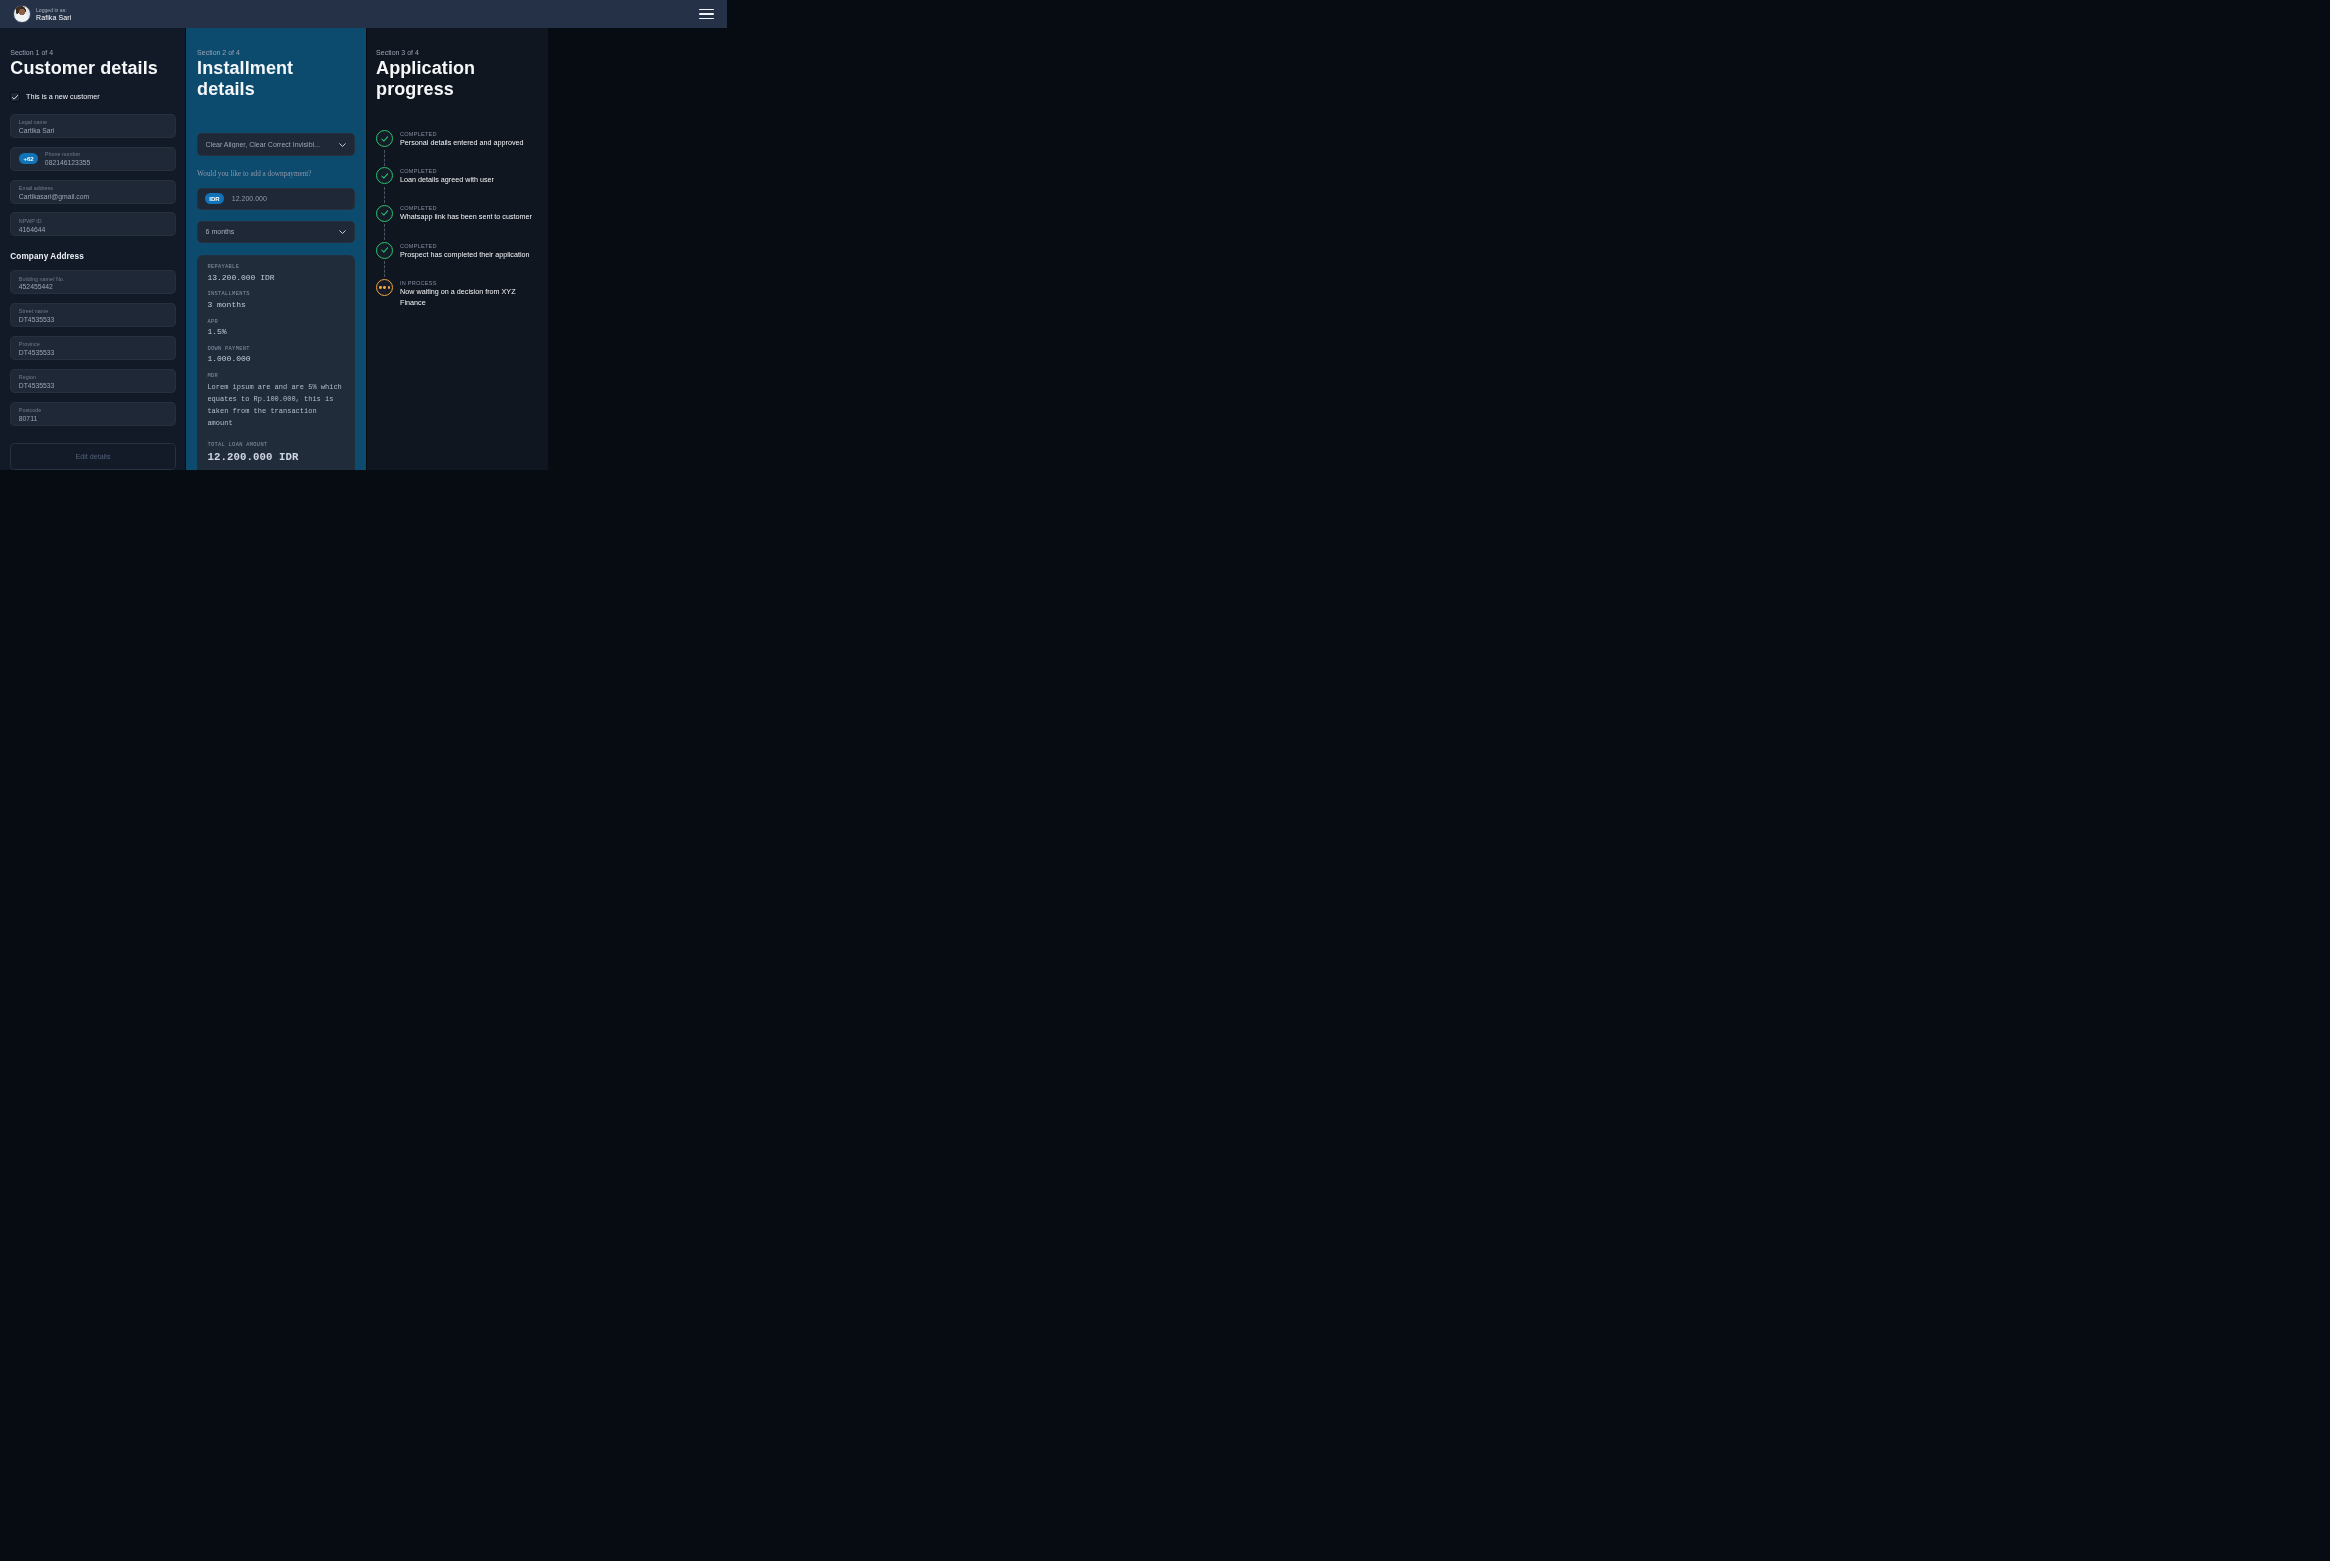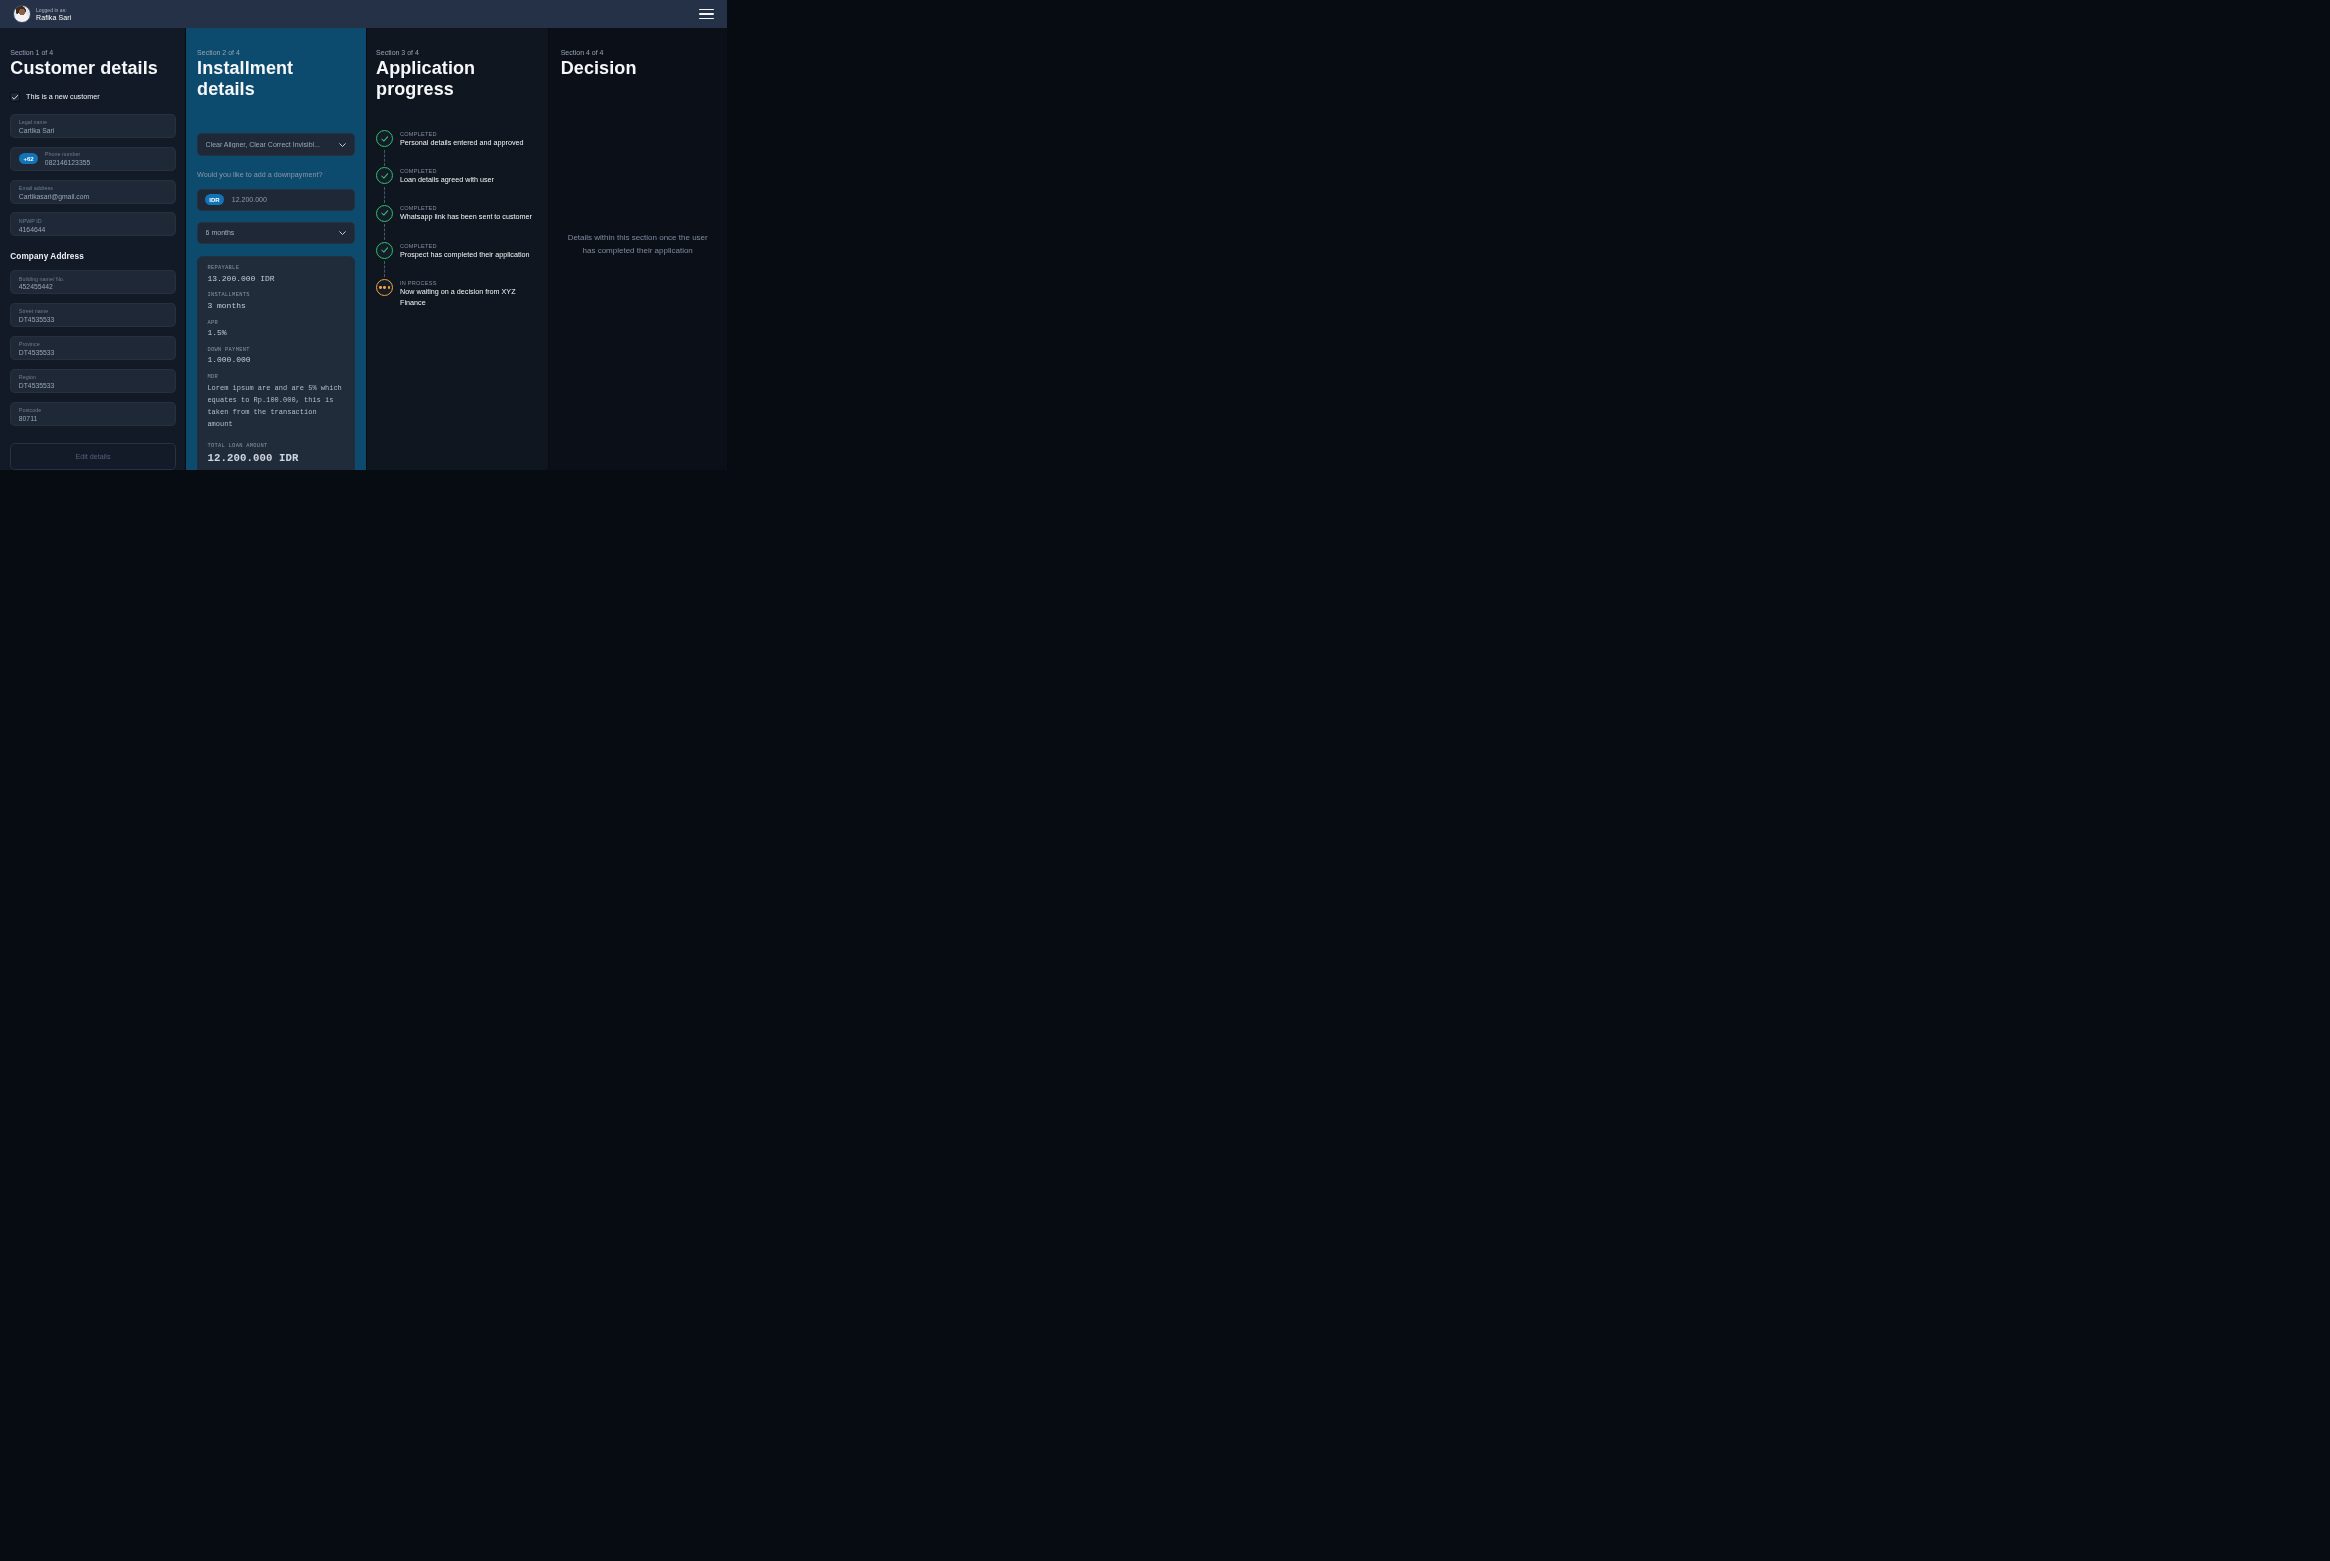--- a/index.html
+++ b/index.html
@@ -56,21 +56,21 @@
   .edit-btn { margin-top:17px; width:100%; height:27px; background:#131b29;
     border:0.5px solid #273244; border-radius:4.7px; font-size:7.2px; color:#53607a;
     font-family:"Liberation Sans", sans-serif; cursor:pointer; }
 
   
   .select { background:#1e2836; border:0.5px solid rgba(255,255,255,.045); border-radius:4.7px;
     height:23px; display:flex; align-items:center; padding:0 7.5px; margin-top:11.7px; cursor:pointer; }
   .select .sval { font-size:7px; color:#9aa5b5; flex:1; white-space:nowrap; overflow:hidden; }
   .chev { flex:none; margin-left:3.7px; }
 
-  .question { margin-top:14px; font-size:7.2px; color:#8d97a8; }
+  .question { margin-top:14px; font-size:7.2px; color:#8d97a8;font-family:Liberation Serif, serif; }
 
   .amount-field { margin-top:9.3px; height:22.4px; background:#1e2836; border:0.5px solid rgba(255,255,255,.045);
     border-radius:4.7px; display:flex; align-items:center; gap:7.5px; padding:0 6.5px; }
   .amount-field .aval { font-size:7px; color:#8f9aab; }
 
   .term { margin-top:10.7px; height:22.4px; }
 
   .card { margin-top:12px; background:#212c3b; border-radius:6px; padding:9.3px 10.3px 11.2px 10.3px;
     box-shadow:0 0.5px 0 rgba(255,255,255,.03) inset;font-family:Liberation Mono, monospace; }
   .klabel { font-size:5.4px; letter-spacing:0.3px; color:#8792a5; margin-top:9.8px; }
@@ -300,19 +300,14 @@
         </span>
         <div class="status">IN PROCESS</div>
         <div class="step-text">Now waiting on a decision from XYZ Finance</div>
       </div>
 
     </div>
   </div>
 
   <div class="gap"></div>
 
-  <div class="col col4">
-    <div class="eyebrow">Section 4 of 4</div>
-    <div class="sec-title">Decision</div>
-    <div class="decision-placeholder">Details within this section once the user has completed their application</div>
-  </div>
 </div>
 
 
 </body></html>

